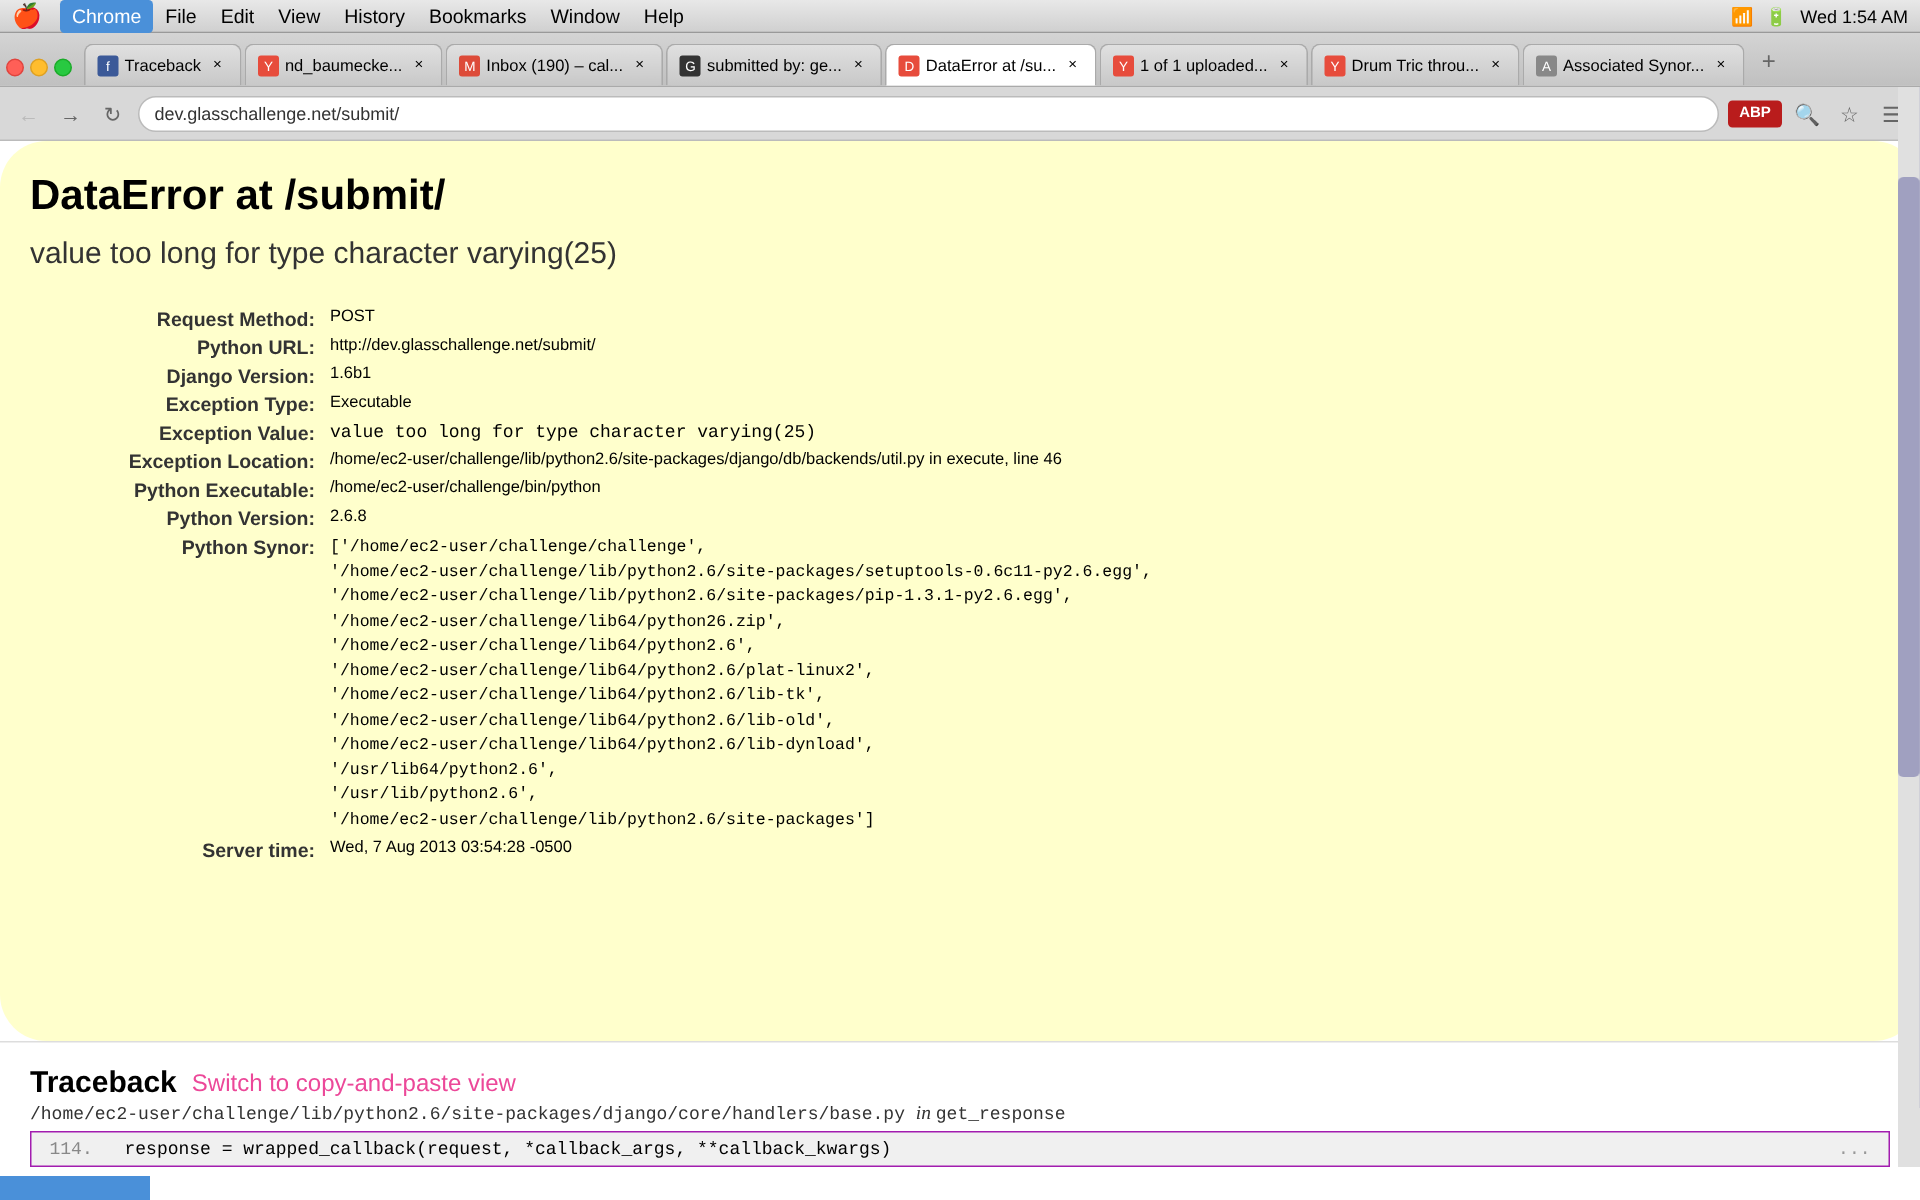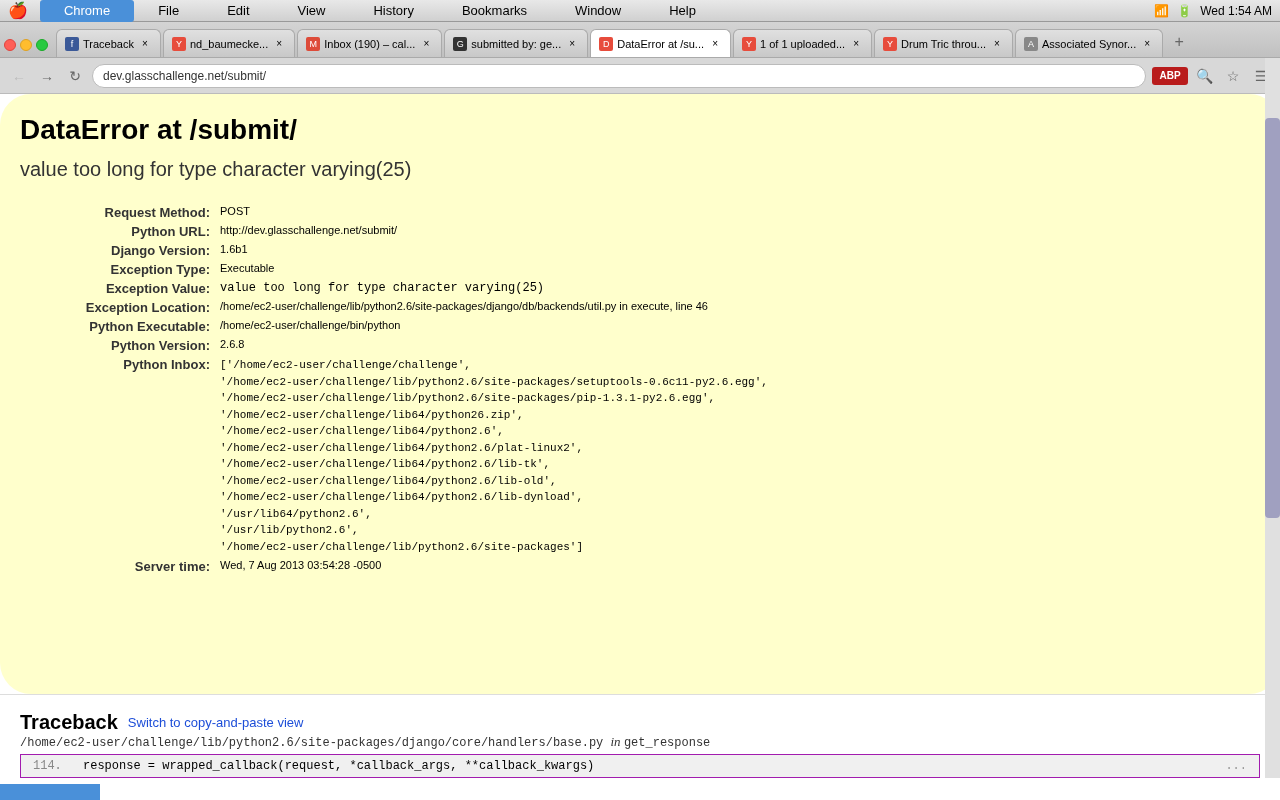--- a/index.html
+++ b/index.html
@@ -15,21 +15,21 @@
       border-bottom: 1px solid #999;
       font-size: 13px;
       font-weight: 500;
       gap: 0;
     }
     .menu-bar-apple {
       margin-right: 12px;
       font-size: 16px;
     }
     .menu-bar-item {
-      padding: 0 24px;
+      padding: 0 8px;
       height: 22px;
       line-height: 22px;
       cursor: default;
       border-radius: 3px;
     }
     .menu-bar-item.active { background: #4a90d9; color: white; }
     .menu-bar-right {
       margin-left: auto;
       display: flex;
       align-items: center;
@@ -199,22 +199,22 @@
     .traceback-header {
       display: flex;
       align-items: center;
       gap: 10px;
     }
     .traceback-title {
       font-size: 20px;
       font-weight: bold;
     }
     .traceback-link {
-      color: #1d4ed8;
-      font-size: 13px;
+      color: #ec4899;
+      font-size: 16px;
       cursor: pointer;
       text-decoration: none;
     }
 
     .traceback-file {
       font-family: 'Courier New', monospace;
       font-size: 12px;
       margin-bottom: 4px;
       color: #333;
     }
@@ -399,21 +399,21 @@
     <div class="info-row">
       <span class="info-label">Python Executable:</span>
       <span class="info-value">/home/ec2-user/challenge/bin/python</span>
     </div>
     <div class="info-row">
       <span class="info-label">Python Version:</span>
       <span class="info-value">2.6.8</span>
     </div>
 
     <div class="info-row">
-      <span class="info-label">Python Inbox:</span>
+      <span class="info-label">Python Synor:</span>
       <pre class="info-value mono" style="font-size:11px; line-height:1.5; white-space:pre-wrap;">['/home/ec2-user/challenge/challenge',
 '/home/ec2-user/challenge/lib/python2.6/site-packages/setuptools-0.6c11-py2.6.egg',
 '/home/ec2-user/challenge/lib/python2.6/site-packages/pip-1.3.1-py2.6.egg',
 '/home/ec2-user/challenge/lib64/python26.zip',
 '/home/ec2-user/challenge/lib64/python2.6',
 '/home/ec2-user/challenge/lib64/python2.6/plat-linux2',
 '/home/ec2-user/challenge/lib64/python2.6/lib-tk',
 '/home/ec2-user/challenge/lib64/python2.6/lib-old',
 '/home/ec2-user/challenge/lib64/python2.6/lib-dynload',
 '/usr/lib64/python2.6',

